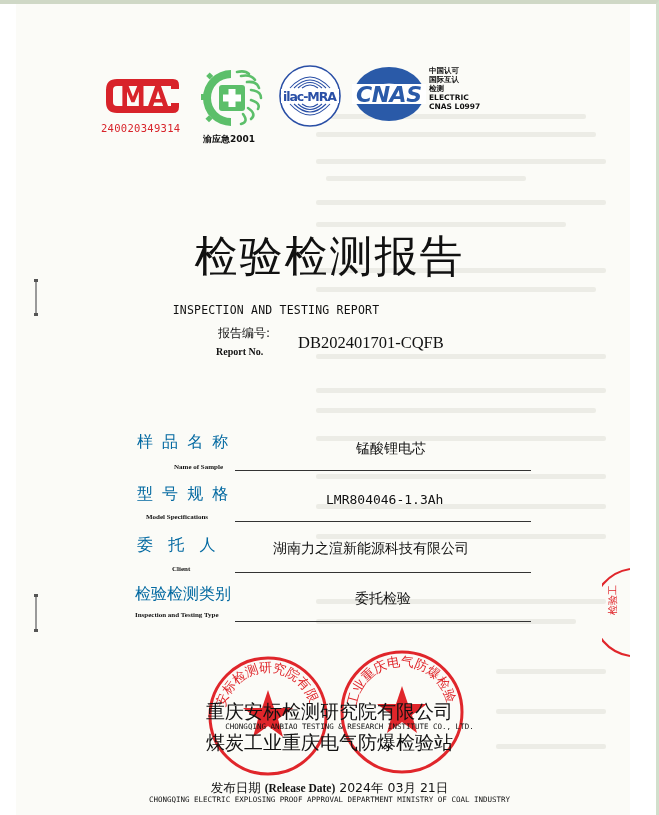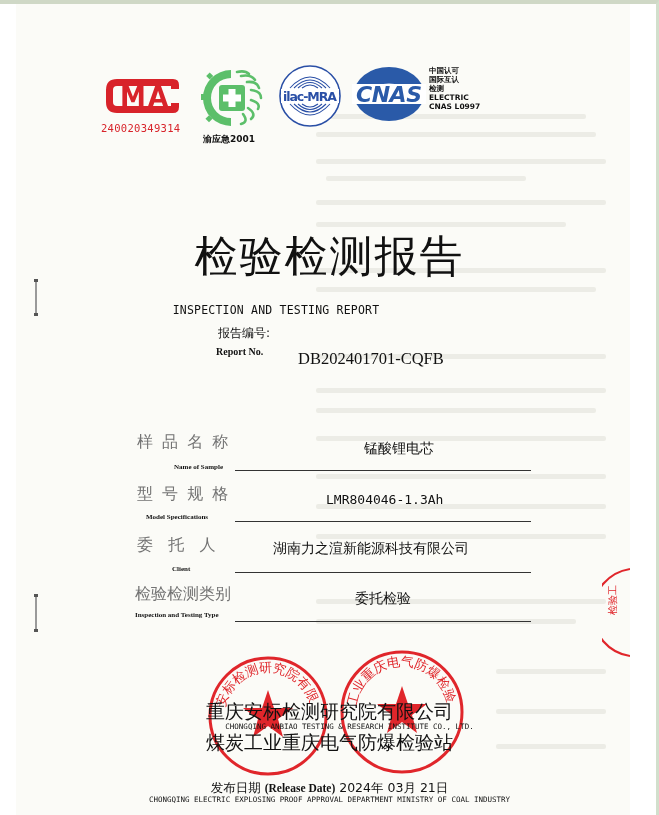--- a/index.html
+++ b/index.html
@@ -39,24 +39,24 @@
   .title {
     position: absolute; left: 0; width: 659px; top: 228px; text-align: center;
     font-family: "DejaVu Sans", sans-serif; font-size: 43px; color: #111; letter-spacing: 2px;
   }
   .subtitle {
     position: absolute; left: 0; width: 552px; top: 303px; text-align: center;
     font-family: "DejaVu Sans Mono", monospace; font-size: 11.5px; color: #111; letter-spacing: 0.2px;
   }
   .rno-cn { position: absolute; left: 218px; top: 325px; font-size: 12px; color: #111; }
   .rno-en { position: absolute; left: 216px; top: 346px; font-family: "Liberation Serif", serif; font-size: 10px; font-weight: bold; color: #111; }
-  .rno-val { position: absolute; left: 298px; top: 349px; font-family: "Liberation Serif", serif; font-size: 16.5px; color: #111; text-align: center; }
-
-  
-  .f-label { position: absolute; font-size: 16px; color: #737373; }
+  .rno-val { position: absolute; left: 298px; top: 333px; font-family: "Liberation Serif", serif; font-size: 16.5px; color: #111; text-align: center; }
+
+  
+  .f-label { position: absolute; font-size: 16px; color: #0369a1; }
   .f-sub { position: absolute; font-family: "Liberation Serif", serif; font-size: 7px; font-weight: bold; color: #111; }
   .f-val { position: absolute; font-size: 14px; color: #111; }
   .f-line { position: absolute; left: 235px; width: 296px; height: 1px; background: #333; }
 
   
   .stamp { position: absolute; }
   .st-cn { position: absolute; left: 0; width: 659px; text-align: center; font-size: 19px; color: #111; }
   .st-en { position: absolute; left: 0; width: 659px; text-align: center; font-family: "DejaVu Sans Mono", monospace; font-size: 7.5px; color: #111; }
   .release { position: absolute; left: 0; width: 659px; top: 780px; text-align: center; font-size: 12.5px; color: #111; }
   .release .en { font-family: "Liberation Serif", serif; font-weight: bold; font-size: 11.5px; }
@@ -151,21 +151,21 @@
 </div>
 
 <div class="title">检验检测报告</div>
 <div class="subtitle">INSPECTION AND TESTING REPORT</div>
 <div class="rno-cn">报告编号:</div>
 <div class="rno-en">Report No.</div>
 <div class="rno-val">DB202401701-CQFB</div>
 
 <div class="f-label" style="left:137px;top:432px;letter-spacing:2px;">样 品 名 称</div>
 <div class="f-sub" style="left:154px;top:463px;padding-left:20px;">Name of Sample</div>
-<div class="f-val" style="left:364px;top:440px;font-family:Liberation Mono, monospace;">锰酸锂电芯</div>
+<div class="f-val" style="left:356px;top:440px;font-family:Liberation Mono, monospace;">锰酸锂电芯</div>
 <div class="f-line" style="top:470px;"></div>
 
 <div class="f-label" style="left:137px;top:484px;letter-spacing:2px;">型 号 规 格</div>
 <div class="f-sub" style="left:146px;top:513px;">Model Specifications</div>
 <div class="f-val" style="left:326px;top:492px;font-family:'DejaVu Sans Mono',monospace;font-size:13px;">LMR804046-1.3Ah</div>
 <div class="f-line" style="top:521px;"></div>
 
 <div class="f-label" style="left:137px;top:535px;white-space:pre;">委   托   人</div>
 <div class="f-sub" style="left:172px;top:565px;">Client</div>
 <div class="f-val" style="left:273px;top:540px;">湖南力之渲新能源科技有限公司</div>

